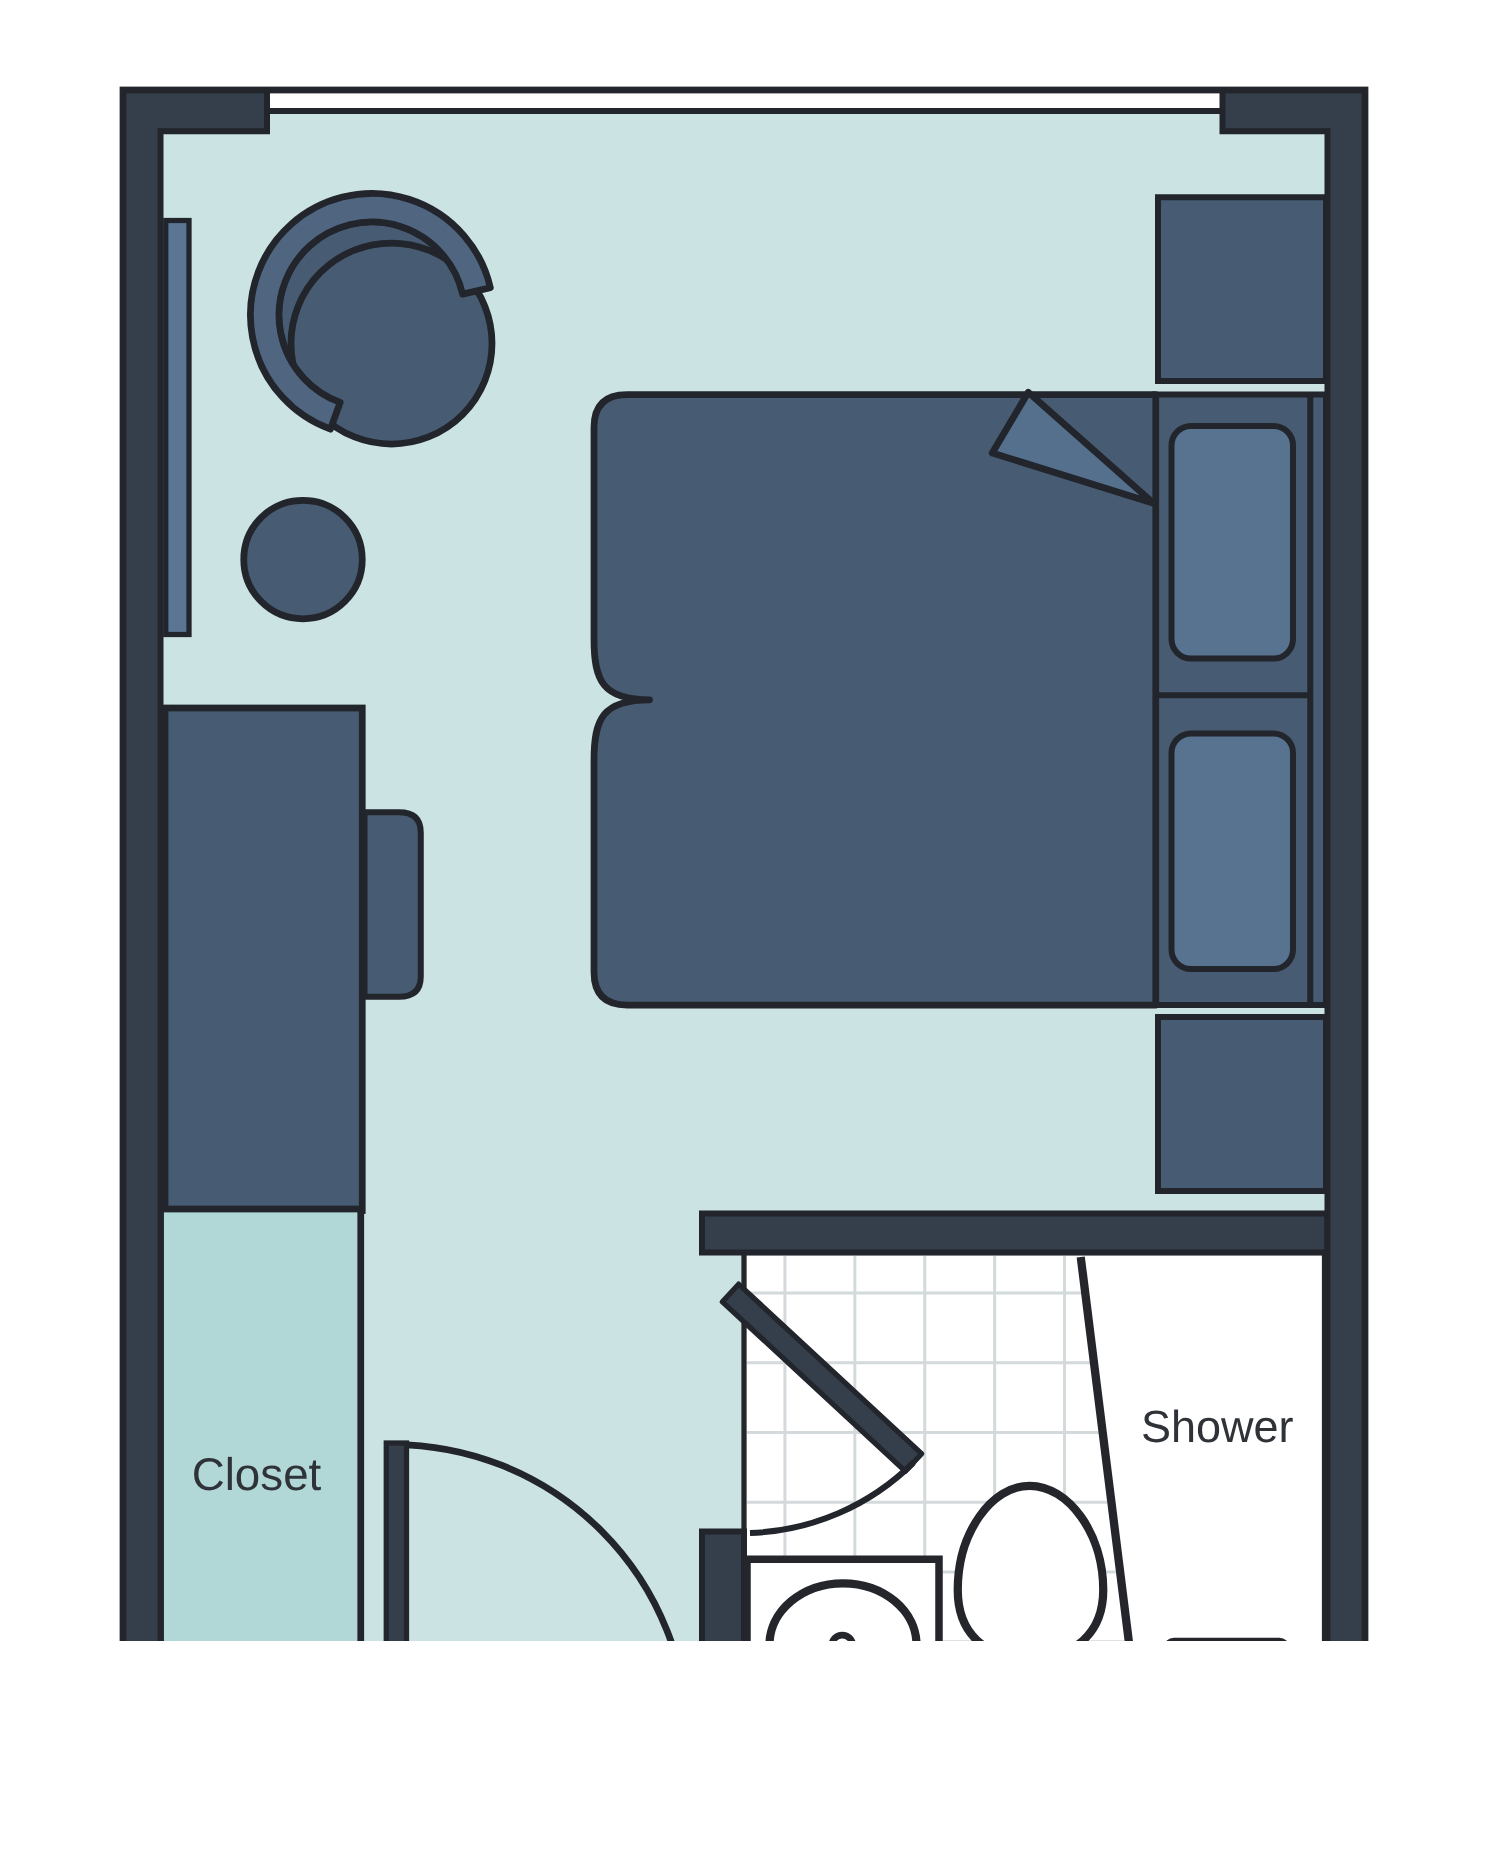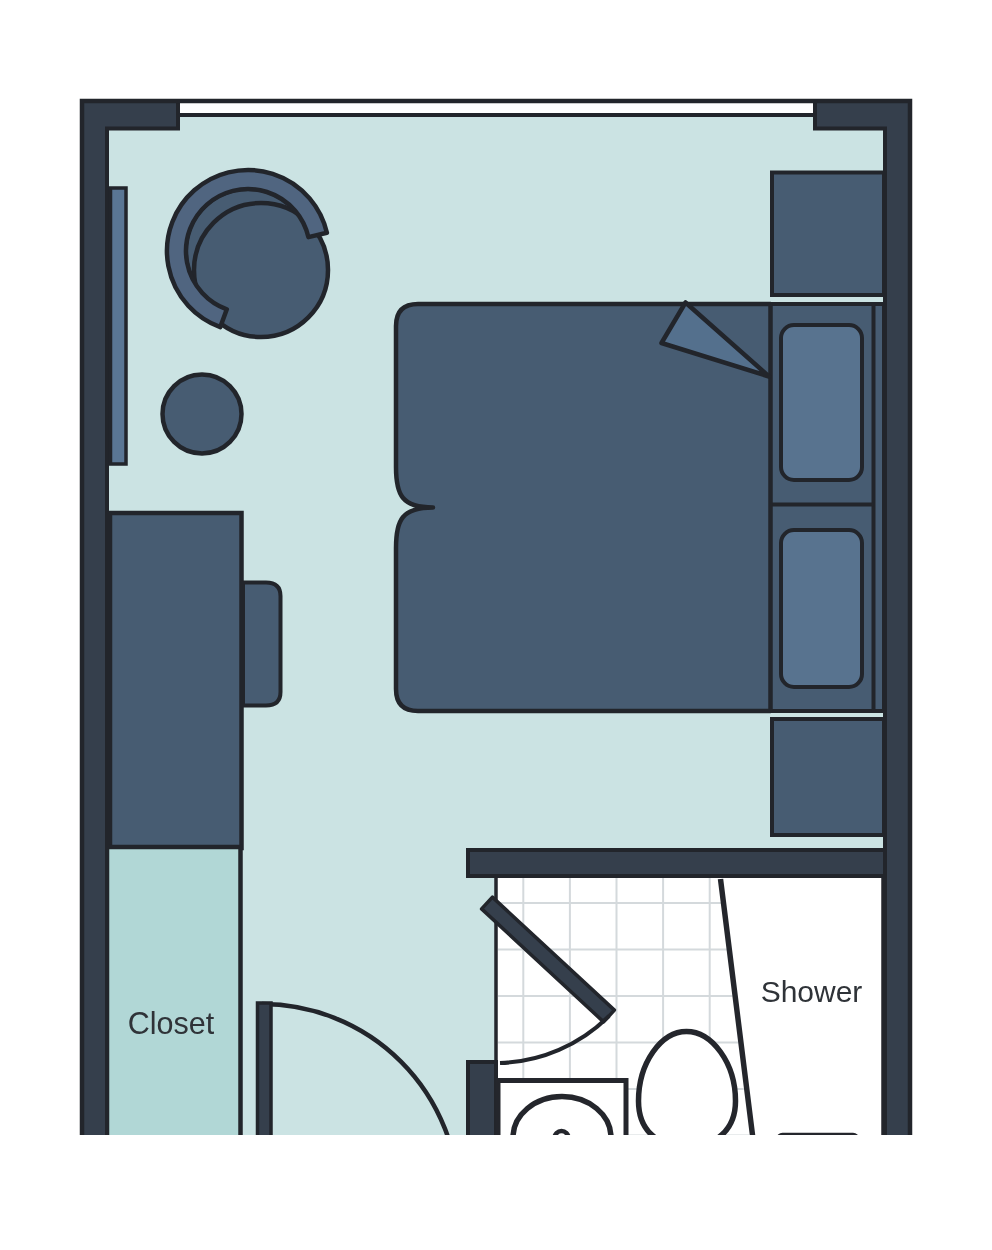--- a/index.html
+++ b/index.html
@@ -1,16 +1,16 @@
 <!DOCTYPE html>
 <html><head>
 <meta charset="utf-8">
 <style>
   html,body{margin:0;padding:0;background:#ffffff;}
-  .page{width:992px;height:1094px;position:relative;overflow:hidden;background:#ffffff;margin-top:41px;}
+  .page{width:992px;height:1094px;position:relative;overflow:hidden;background:#ffffff;}
   svg{display:block;}
   text{font-family:"Liberation Sans",sans-serif;}
 </style>
 </head>
 <body>
 <div class="page">
 <svg width="992" height="1250" viewBox="0 0 992 1250">
 
   <rect x="0" y="0" width="992" height="1250" fill="#ffffff"></rect>
 

